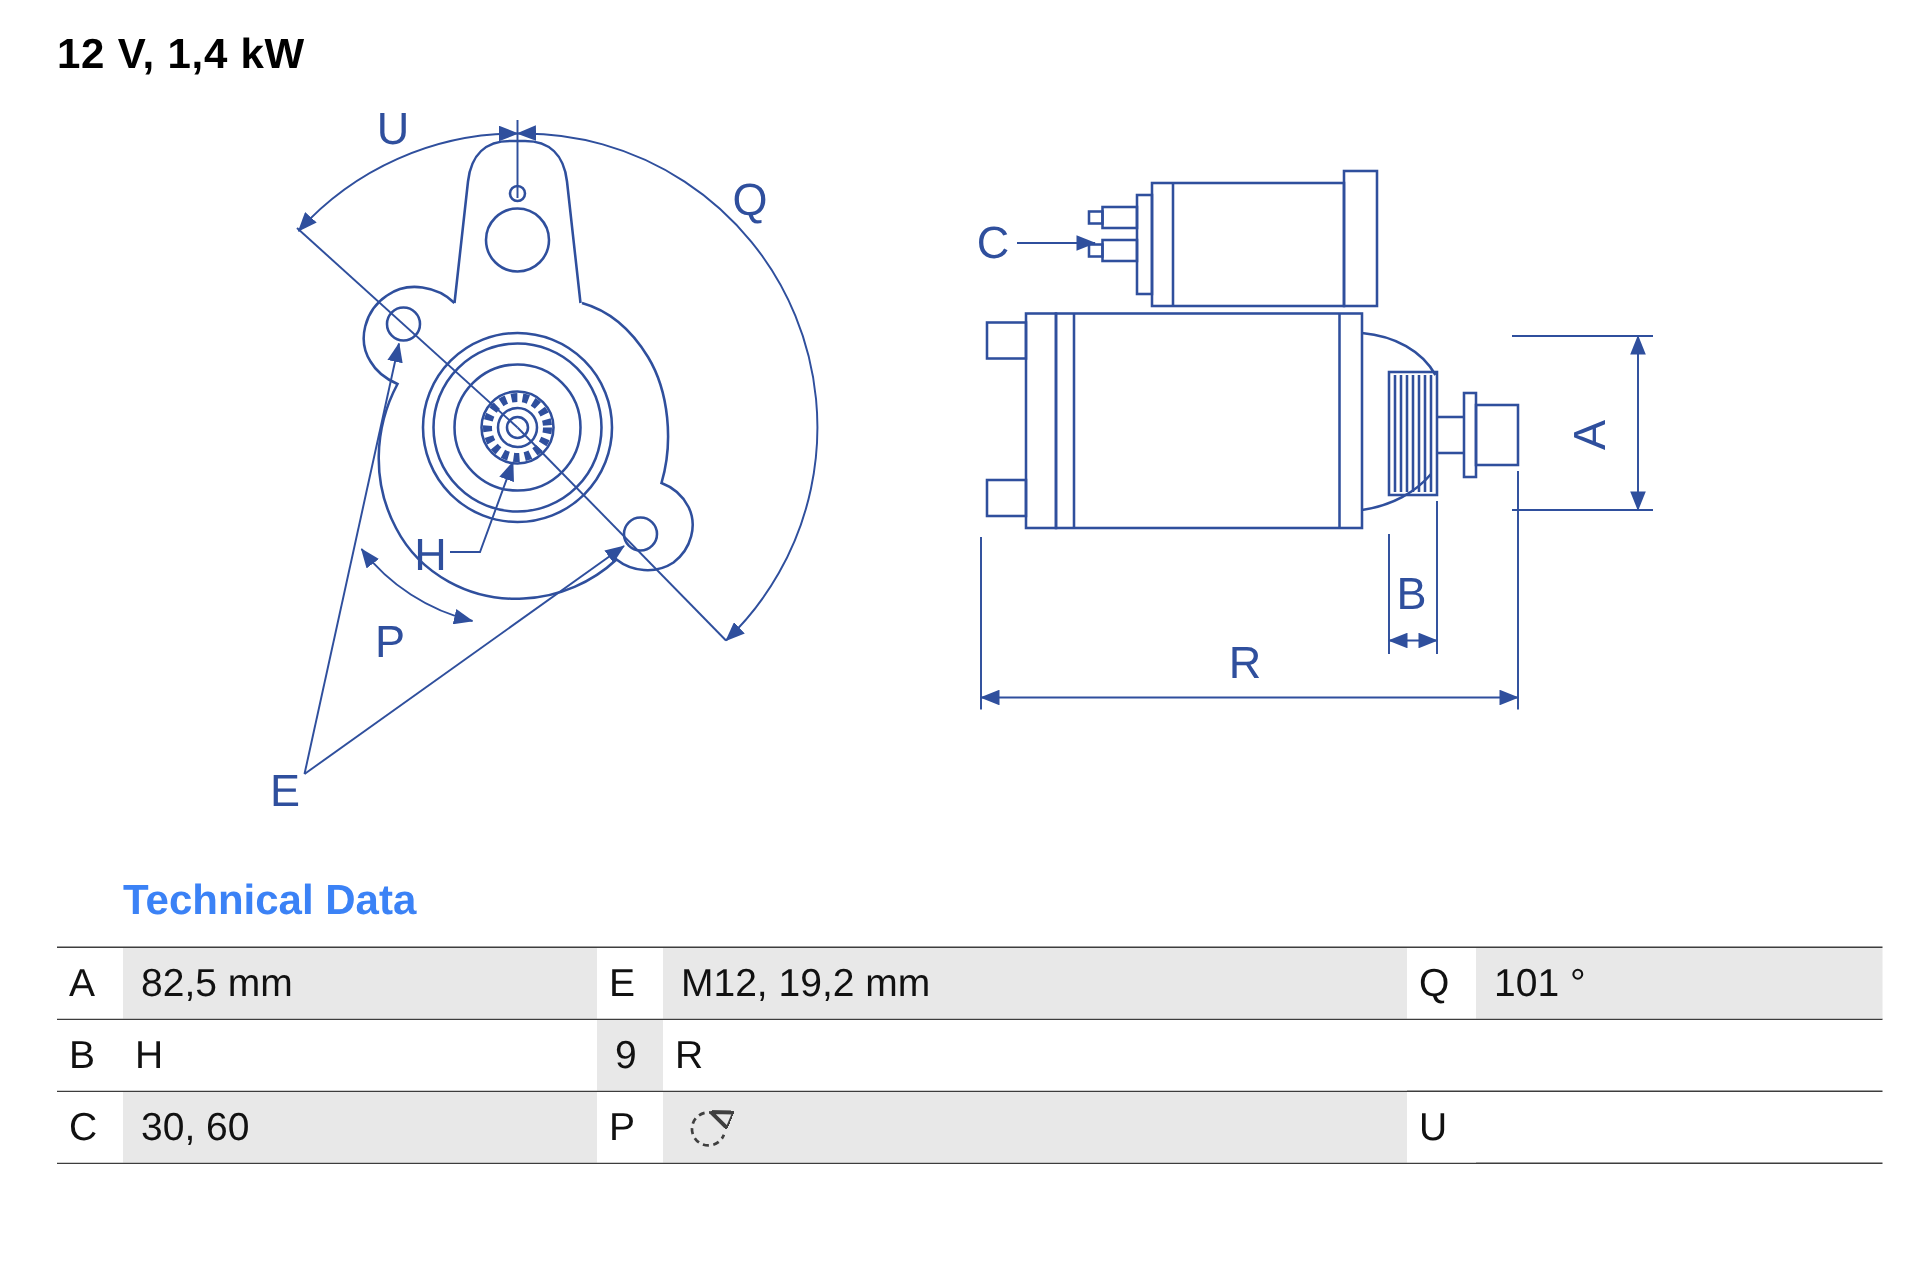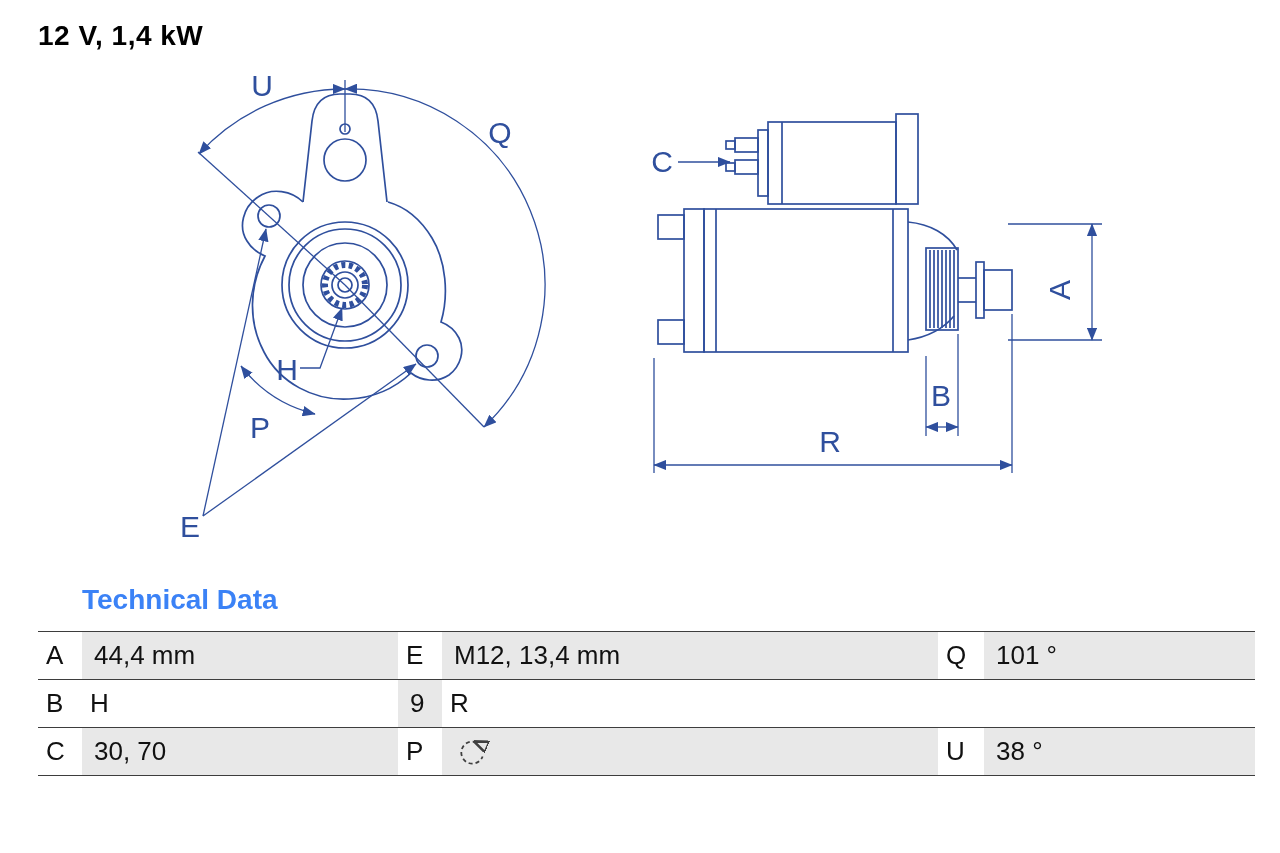--- a/index.html
+++ b/index.html
@@ -147,42 +147,41 @@
     <text class="lbl" x="941" y="406">B</text>
     <text class="lbl" x="830" y="452">R</text>
   </g>
 </svg>
 
 <div class="tech-heading">Technical Data</div>
 
 <div class="table">
   <div class="row">
     <div class="cell key">A</div>
-    <div class="cell val">44,4 mm</div>
+    <div class="cell val">82,5 mm</div>
     <div class="cell key">E</div>
-    <div class="cell val">M12, 13,4 mm</div>
+    <div class="cell val">M12, 19,2 mm</div>
     <div class="cell key">Q</div>
     <div class="cell val">101 °</div>
   </div>
   <div class="row">
     <div class="cell key">B</div>
     <div class="cell key">H</div>
     <div class="cell val">9</div>
     <div class="cell key">R</div>
   </div>
   <div class="row">
     <div class="cell key">C</div>
-    <div class="cell val">30, 70</div>
+    <div class="cell val">30, 60</div>
     <div class="cell key">P</div>
     <div class="cell val">
       <svg class="roticon" width="36" height="32" viewBox="0 0 36 32">
         <defs>
           <marker id="arrG" viewBox="0 0 10 8" refX="8" refY="4" markerWidth="8" markerHeight="7" orient="auto">
             <path d="M0,0 L10,4 L0,8 Z" fill="#3f3f3f" stroke="none"></path>
           </marker>
         </defs>
         <path d="M 22.6 6.5 A 11 11 0 1 0 28.6 20.5" stroke-dasharray="4 3" marker-start="url(#arrG)"></path>
       </svg>
     </div>
     <div class="cell key">U</div>
-    <div class="cell val">38 °</div>
   </div>
 </div>
 
 </body></html>

